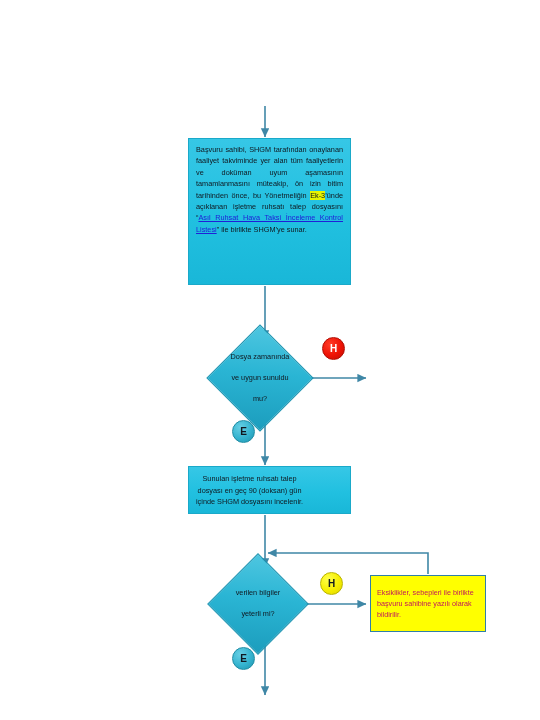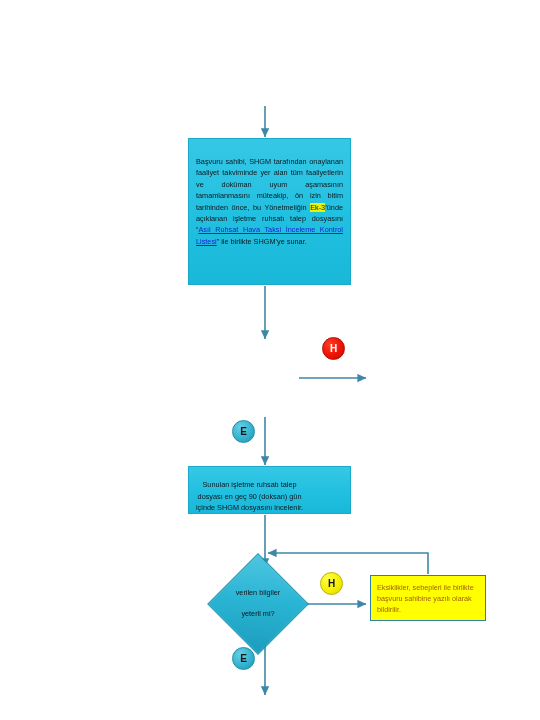--- a/index.html
+++ b/index.html
@@ -23,21 +23,21 @@
   .title-box .t{
     font-size:9.5px;letter-spacing:.6px;color:#2e6b7c;white-space:nowrap;
   }
 
   
   .proc{
     position:absolute;box-sizing:border-box;
     background:linear-gradient(180deg,#36c7e6 0%,#21c0e0 55%,#19b7d8 100%);
     border:1px solid #1aa9c9;
     color:#101820;
-    padding:17px 7px 4px 7px;
+    padding:5px 7px 4px 7px;
   }
   .proc .body{font-size:7.3px;line-height:11.4px;text-align:justify;}
 
   #proc-basvuru{left:188px;top:138px;width:163px;height:147px;}
   #proc-inceleme{left:188px;top:466px;width:163px;height:48px;
      display:flex;align-items:center;}
   #proc-inceleme .body{text-align:center;line-height:11.6px;}
 
   .hl{background:#e8f500;color:#101820;}
   .lnk{color:#2020d8;text-decoration:underline;}
@@ -85,22 +85,22 @@
 
   
   .outcome{position:absolute;box-sizing:border-box;padding:5px 6px;}
   #out-red{
     left:368px;top:353px;width:114px;height:33px;background:#fe0000;
     border:1px solid #d10000;color:#101820;
     display:flex;align-items:center;
   }
   #out-red .body{font-size:7.2px;line-height:10.5px;text-align:left;}
   #out-yellow{
-    left:370px;top:575px;width:116px;height:46px;background:#ffff00;
-    border:1px solid #2f7fa8;color:#a16207;
+    left:370px;top:575px;width:116px;height:57px;background:#ffff00;
+    border:1px solid #2f7fa8;color:#be185d;
     display:flex;align-items:center;
   }
   #out-yellow .body{font-size:7.2px;line-height:11px;text-align:left;}
 </style>
 </head>
 <body>
 
 <div class="canvas">
 
   <svg class="links" viewBox="0 0 540 720">
@@ -127,20 +127,30 @@
 
       <line x1="265" y1="641" x2="265" y2="695" marker-end="url(#arrow)"></line>
     </g>
   </svg>
 
 
   <div class="proc" id="proc-basvuru">
     <div class="body"><span>Başvuru sahibi, SHGM tarafından onaylanan faaliyet takviminde yer alan tüm faaliyetlerin ve doküman uyum aşamasının tamamlanmasını müteakip, ön izin bitim tarihinden önce, bu Yönetmeliğin </span><span class="hl">Ek-3</span><span>’ünde açıklanan işletme ruhsatı talep dosyasını “</span><span class="lnk">Asıl Ruhsat Hava Taksi İnceleme Kontrol Listesi</span><span>” ile birlikte SHGM’ye sunar.</span></div>
   </div>
 
+  <div class="diamond" id="dia-1">
+    <div class="shape"></div>
+    <div class="txt">
+      <span>
+        <span>Dosya zamanında</span><br>
+        <span>ve uygun sunuldu</span><br>
+        <span>mu?</span>
+      </span>
+    </div>
+  </div>
 
   <div class="marker red" id="mk-h1">
     <span>H</span>
   </div>
   <div class="marker teal" id="mk-e1">
     <span>E</span>
   </div>
 
 
   <div class="proc" id="proc-inceleme">

